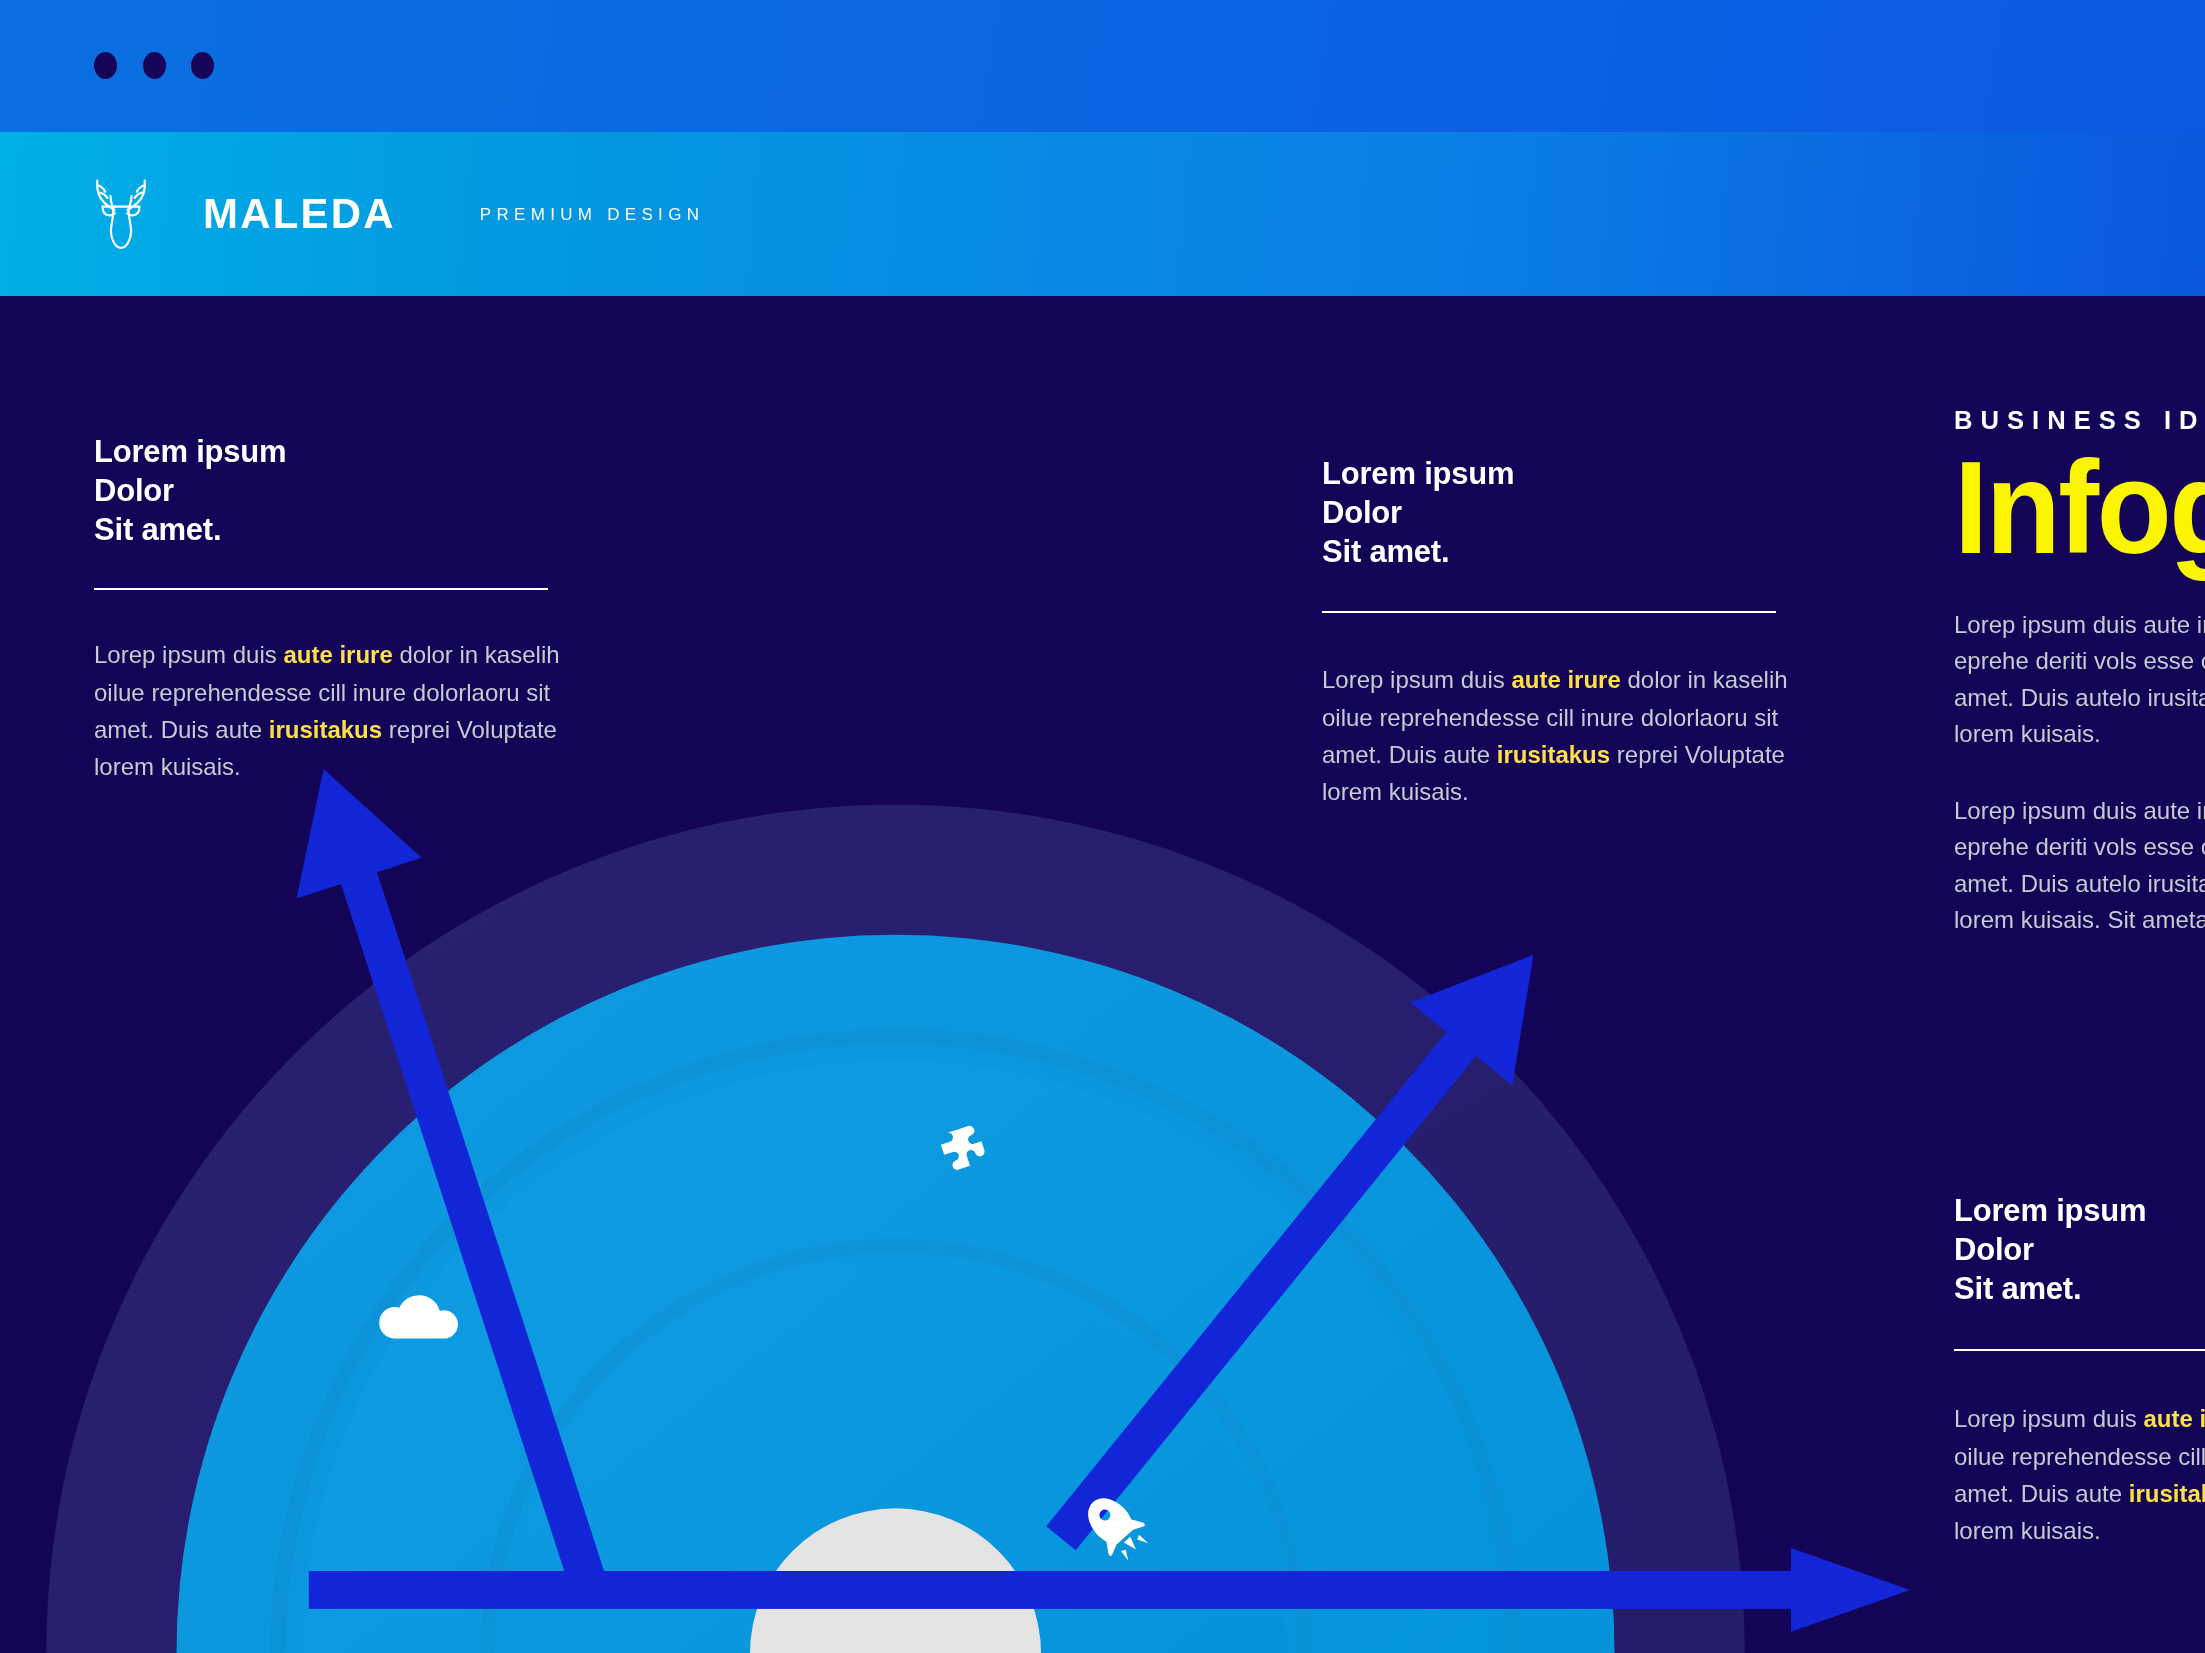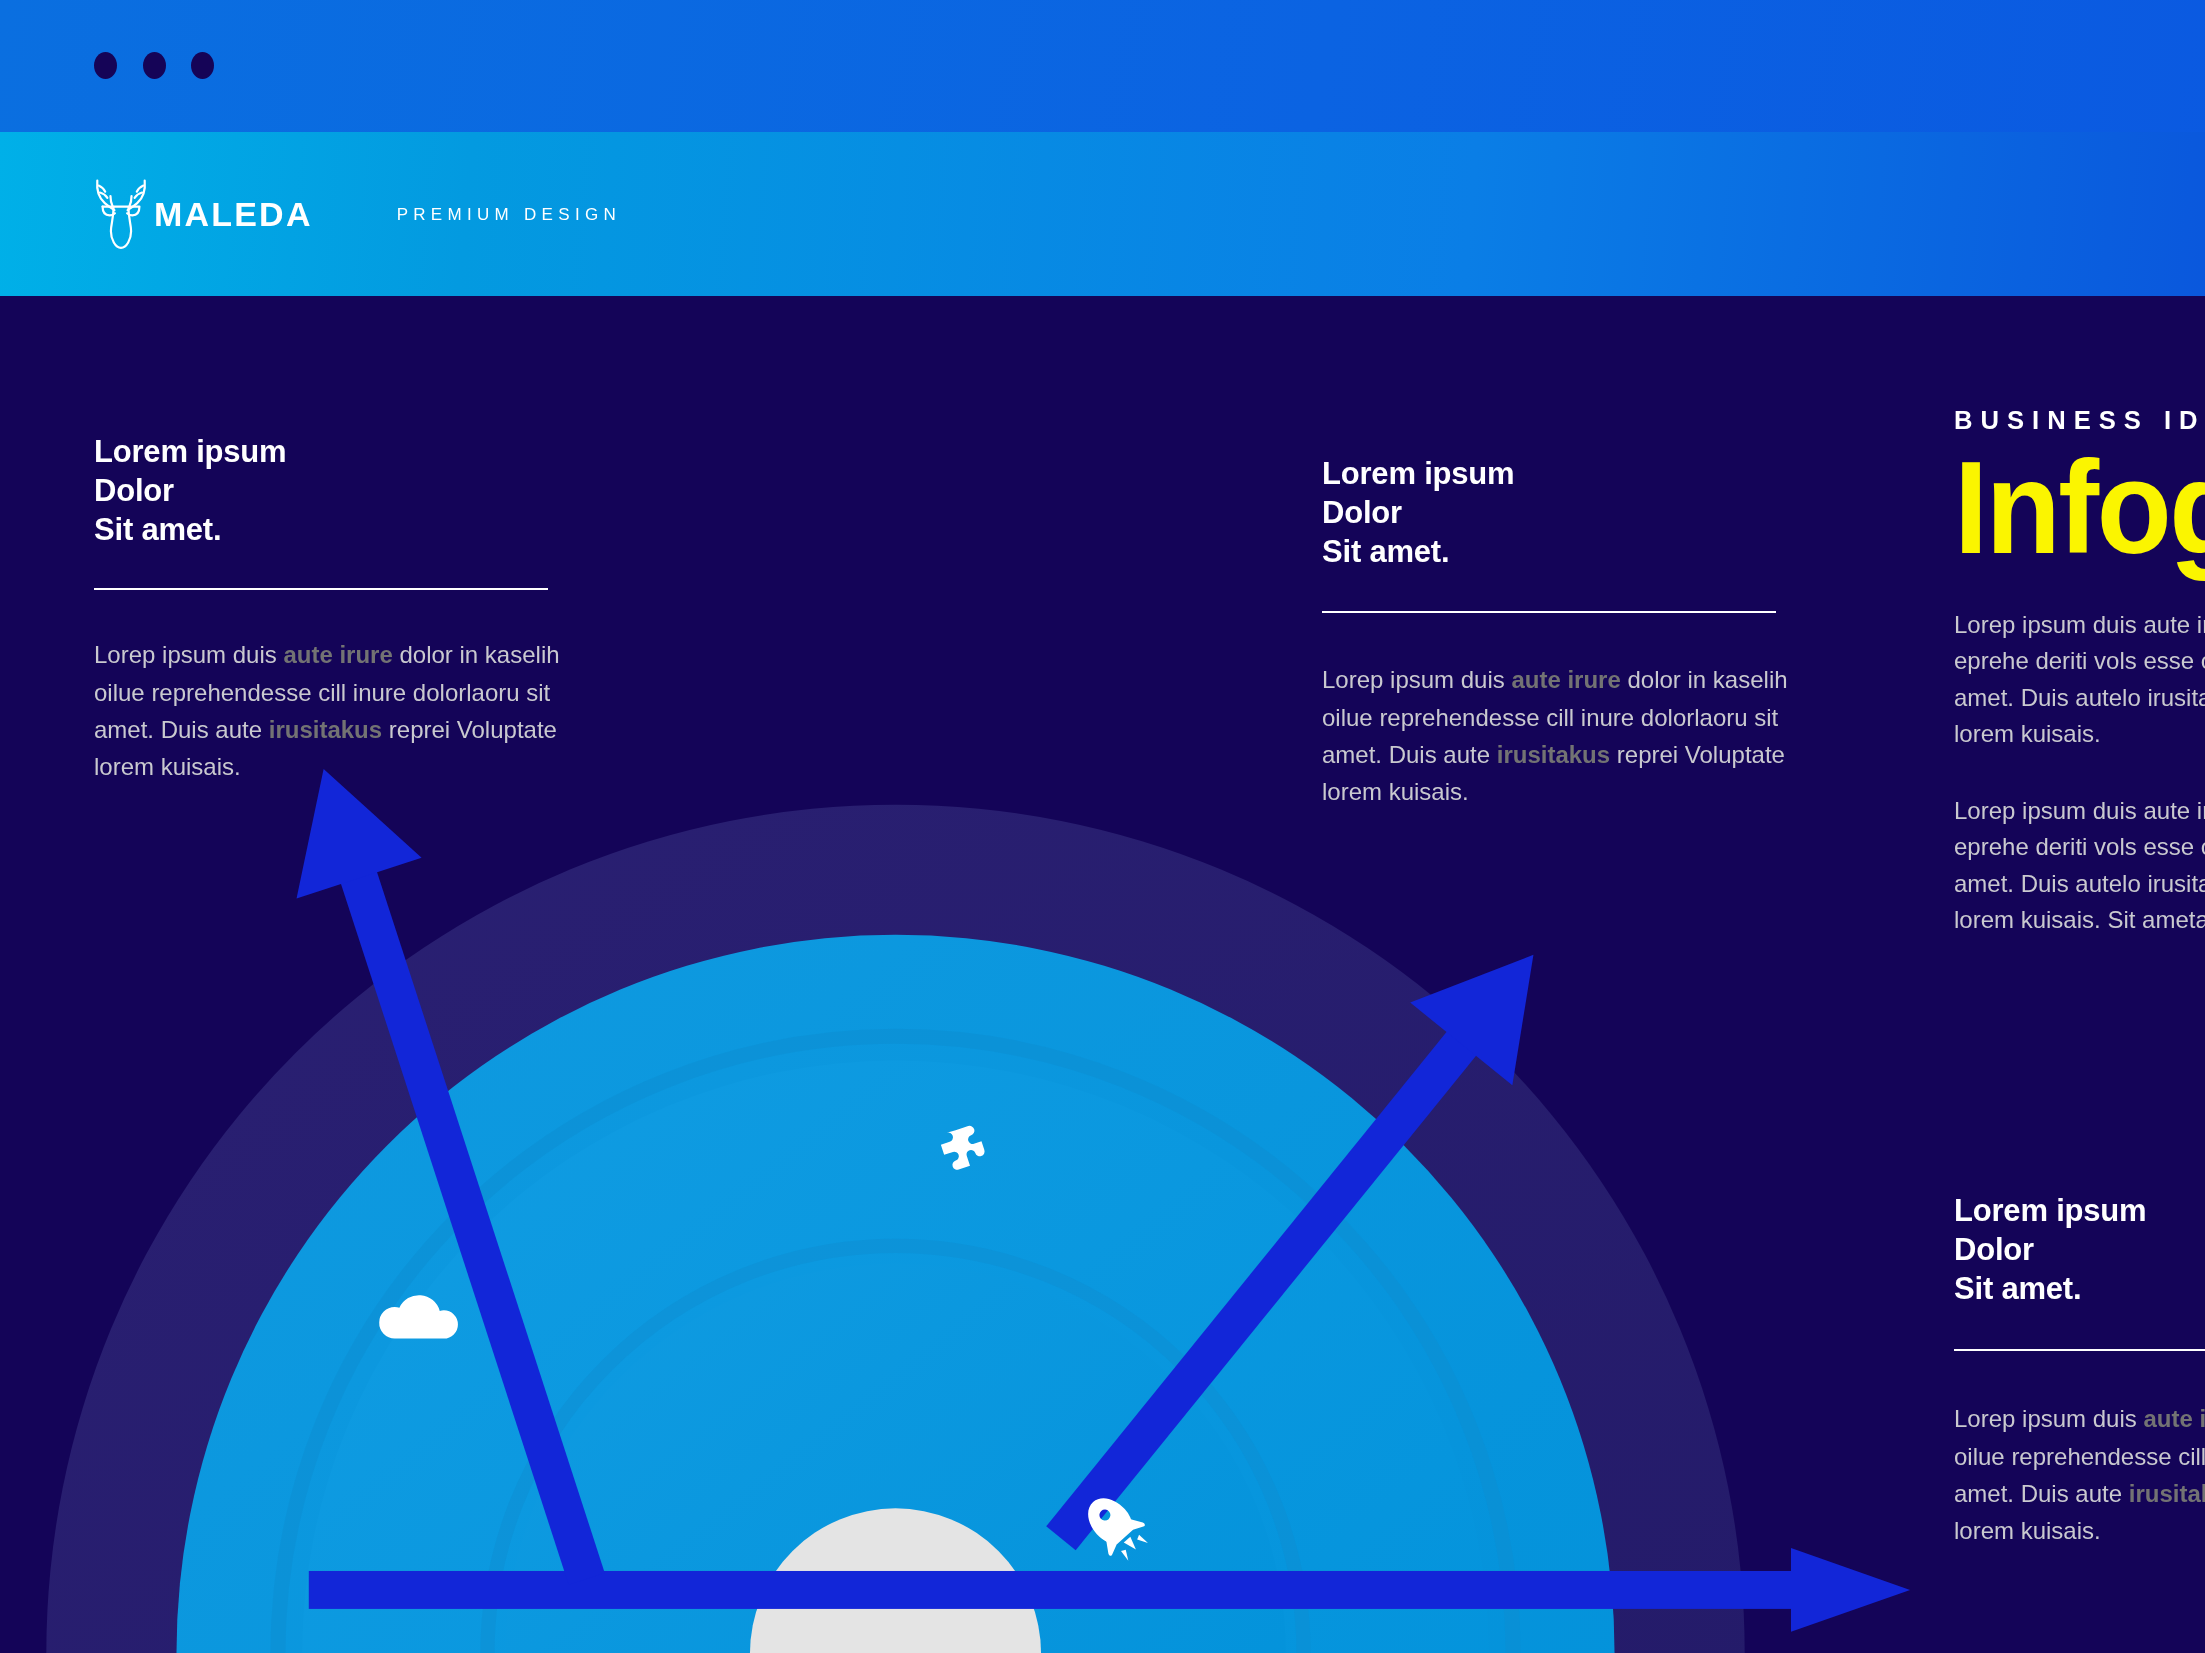--- a/index.html
+++ b/index.html
@@ -24,21 +24,22 @@
 
   
   .navbar{
     position:absolute; left:0; top:132px; width:2941px; height:164px;
     background:linear-gradient(95deg,#00b0e8 0%, #039ae0 16%, #0a7ee6 50%, #0a44d8 88%, #0a2fd0 100%);
     display:flex; align-items:center;
   }
   .brandwrap{display:flex; align-items:center;}
   .deer{margin-left:88px; width:66px; height:79px; display:block;}
   .brand-name{
-    color:#ffffff; font-size:34px; font-weight:700; letter-spacing:2.2px;
+    margin-left:49px;
+    color:#ffffff; font-size:42px; font-weight:700; letter-spacing:2.2px;
     line-height:1;
   }
   .brand-tag{
     margin-left:84px;
     color:#ffffff; font-size:17px; font-weight:400; letter-spacing:5.3px;
     line-height:1;
   }
 
   
   .graphic{position:absolute; left:0; top:296px; width:1941px; height:1358px; overflow:hidden;}
@@ -47,21 +48,21 @@
   
   .block{position:absolute;}
   .head3{
     color:#ffffff; font-size:31px; font-weight:700; line-height:1.26;
     letter-spacing:-0.2px; white-space:pre-line;
   }
   .rule{background:#ffffff; height:2.2px;}
   .body{
     color:#c9c9cf; font-size:24px; line-height:1.55; font-weight:400;
   }
-  .body b{color:#737373; font-weight:700;}
+  .body b{color:#fde047; font-weight:700;}
 
   
   #blk-left{left:94px; top:432px; width:520px;}
   #blk-left .rule{width:454px; margin-top:39px;}
   #blk-left .body{margin-top:46px;}
 
   
   #blk-mid{left:1322px; top:454px; width:490px;}
   #blk-mid .rule{width:454px; margin-top:40px;}
   #blk-mid .body{margin-top:48px;}

